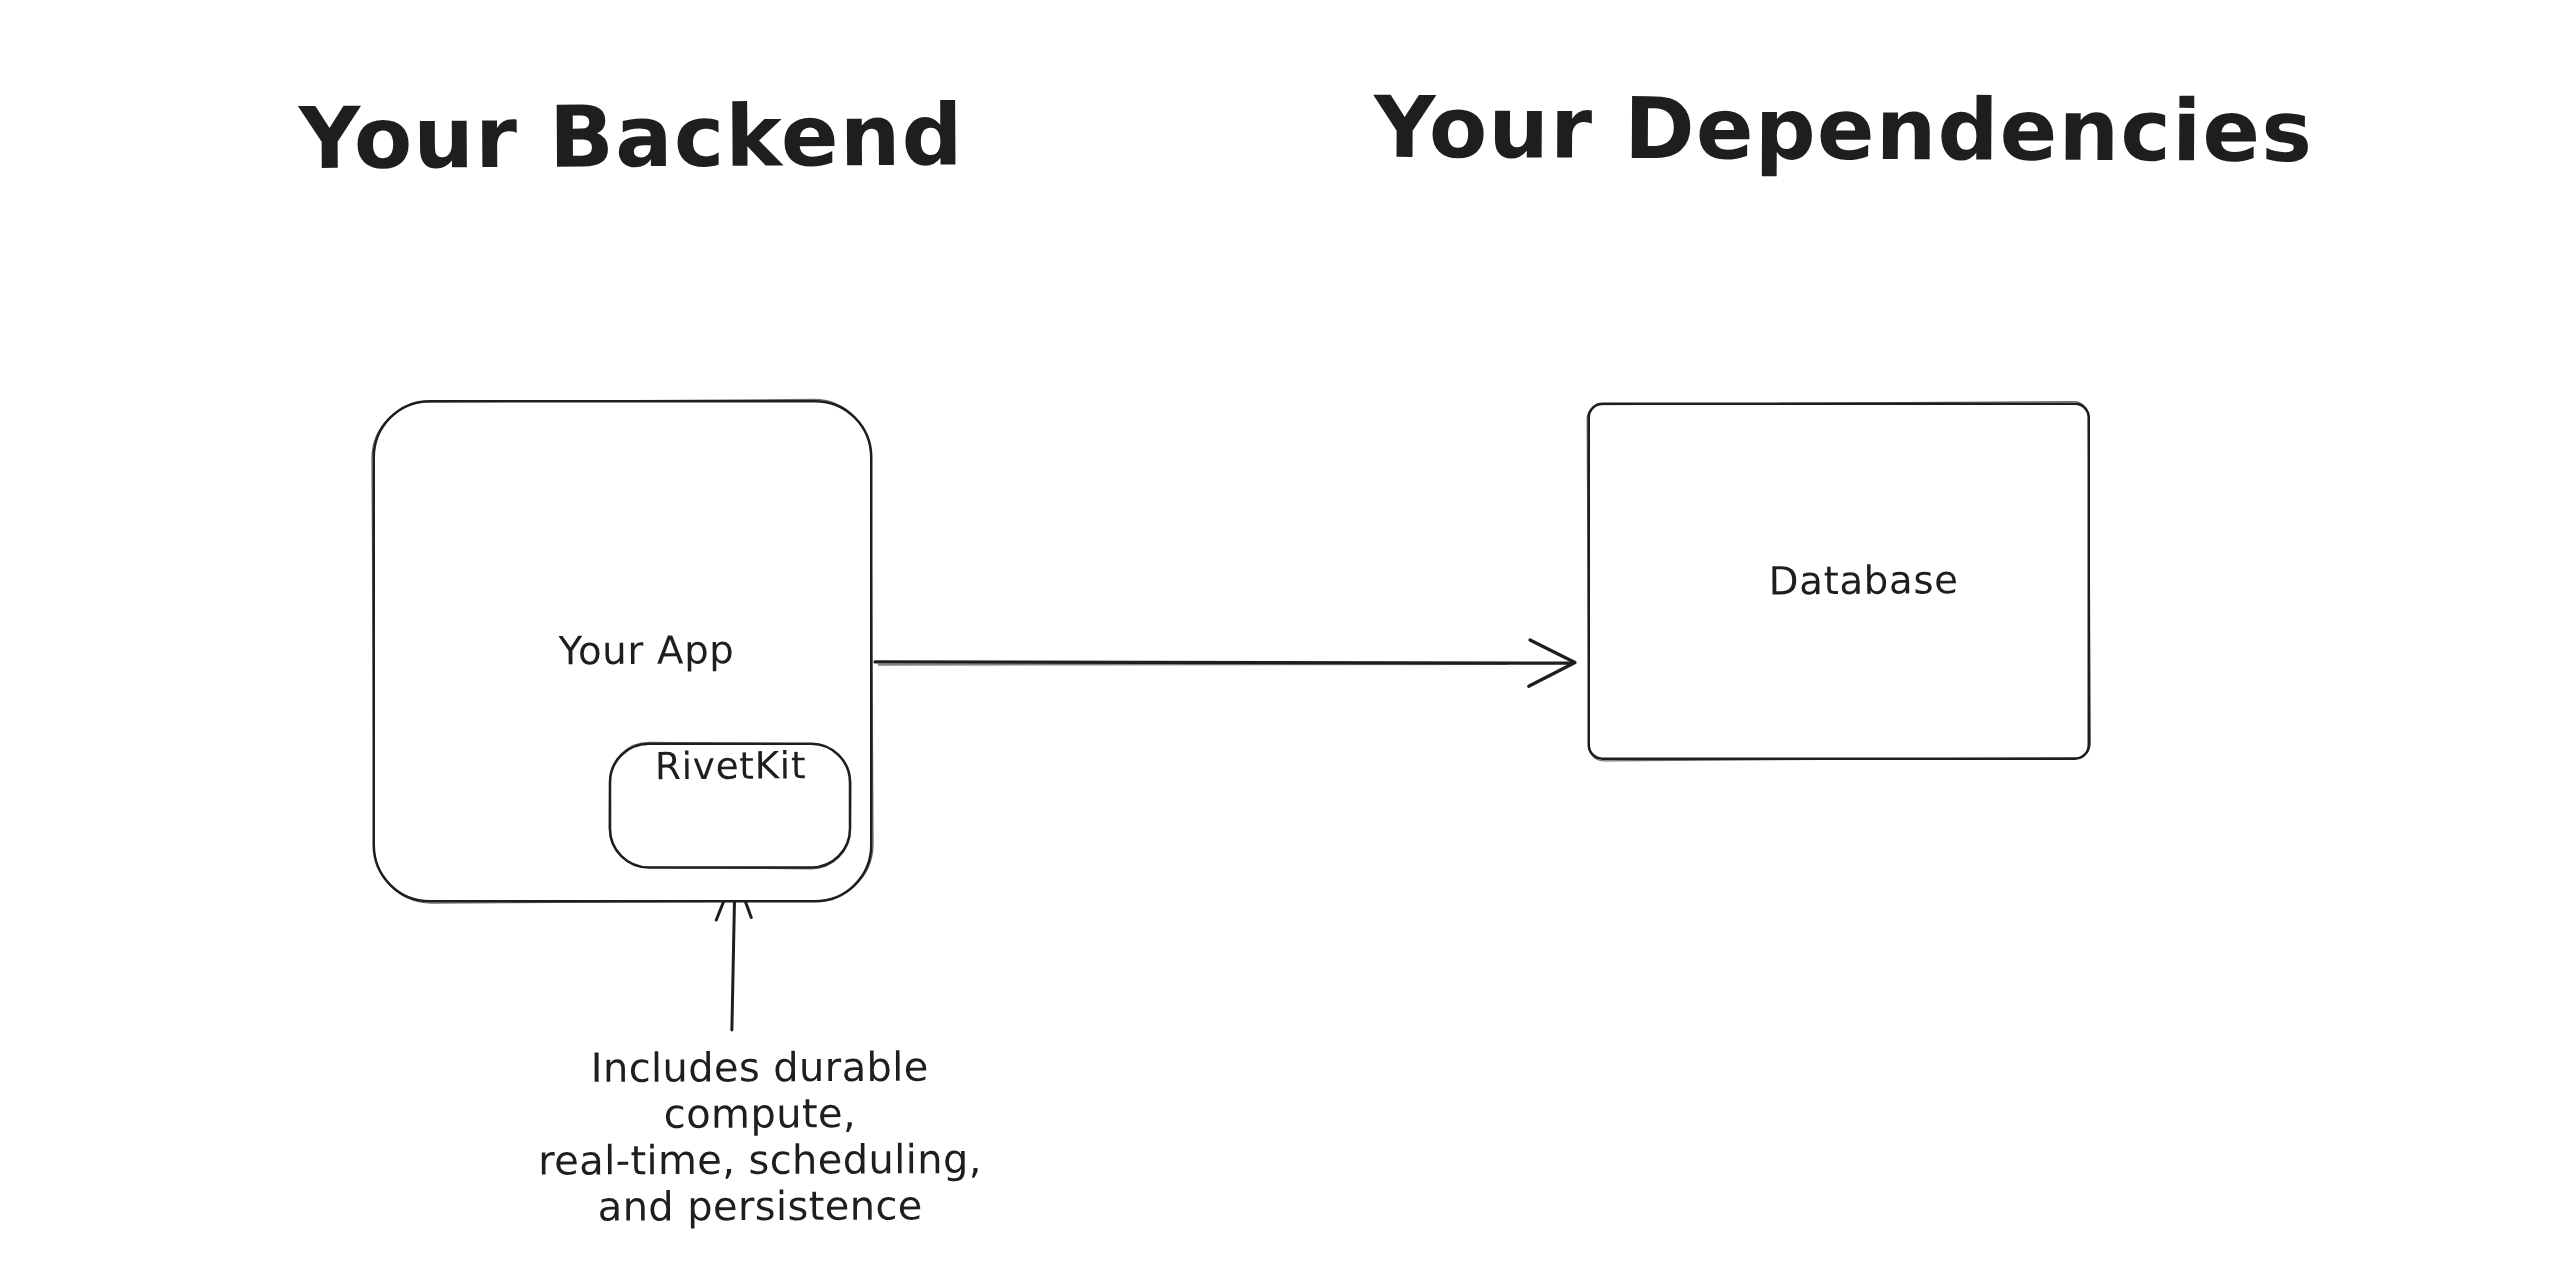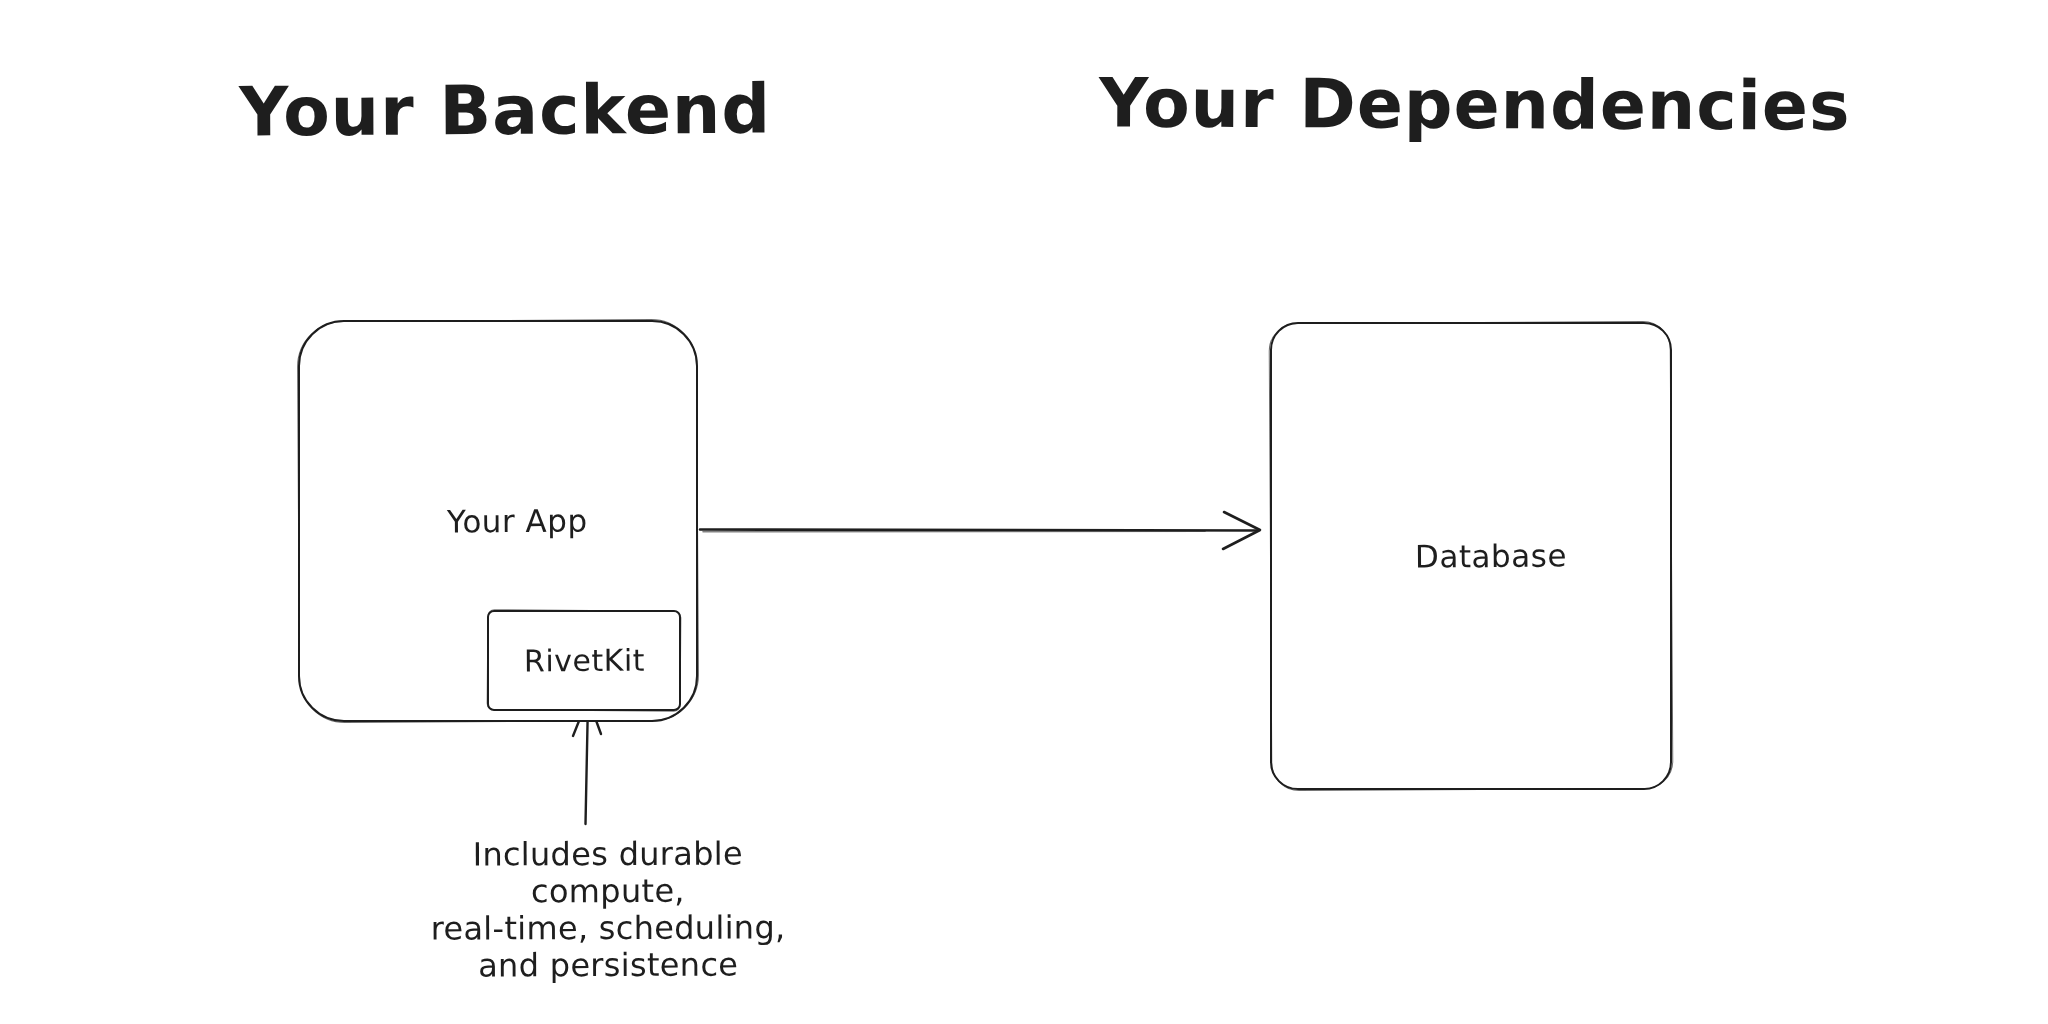--- a/index.html
+++ b/index.html
@@ -46,30 +46,30 @@
     border:1.5px solid rgba(30,30,30,0.65);
     border-radius:inherit;
     transform:rotate(-0.35deg);
     pointer-events:none;
   }
   .app-box{
     left:298px;top:320px;width:400px;height:402px;
     border-radius:46px;
   }
   .db-box{
-    left:1270px;top:322px;width:402px;height:468px;
-    border-radius:28px;
+    left:1270px;top:322px;width:402px;height:286px;
+    border-radius:12px;
   }
   .rivetkit-box{
     position:absolute;
     left:187px;top:272px;width:194px;height:101px;
     border:2.6px solid var(--ink);
-    border-radius:7px;
+    border-radius:32px;
     background:var(--bg);
-    display:flex;align-items:center;justify-content:center;margin-top:16px;
+    display:flex;align-items:flex-start;justify-content:center;
   }
   .rivetkit-box::before{
     content:"";
     position:absolute;inset:-2px;
     border:1.4px solid rgba(30,30,30,0.6);
     border-radius:inherit;
     transform:rotate(0.5deg);
     pointer-events:none;
   }
   .node-label{

